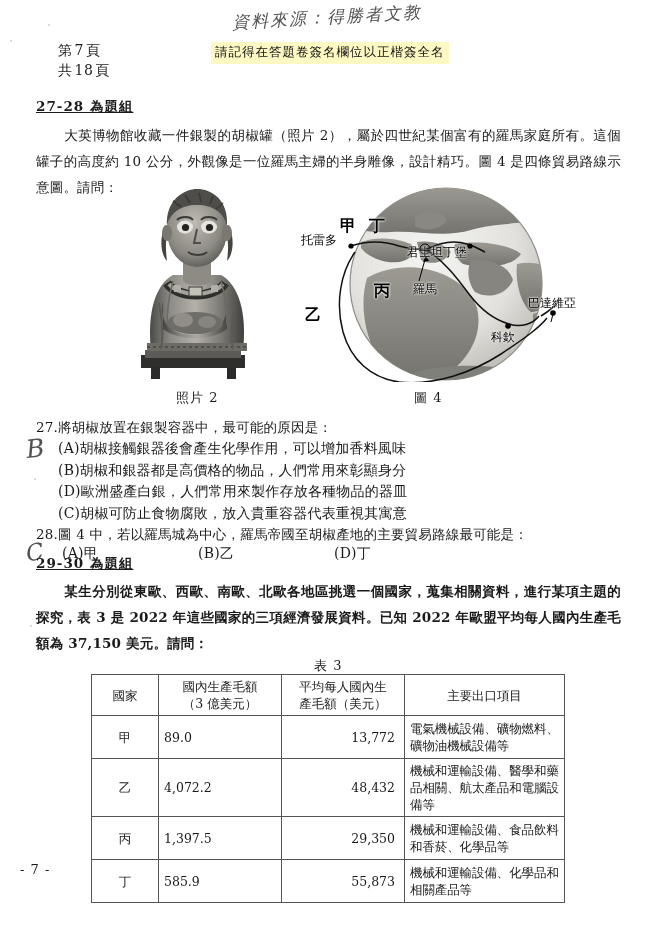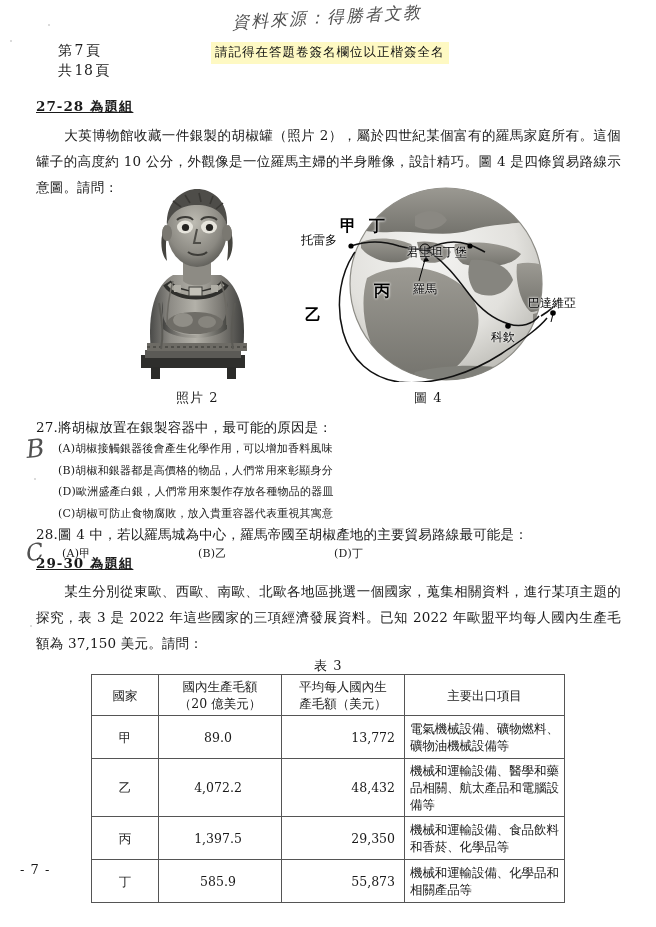--- a/index.html
+++ b/index.html
@@ -51,27 +51,27 @@
   #grp2930{left:36px;top:555px;}
 
   .para{
     position:absolute;
     font-size:13.5px;line-height:26px;
     letter-spacing:0.2px;
     text-align:justify;
     text-justify:inter-ideograph;
   }
   #para1{left:36px;top:122px;width:585px;text-indent:2.1em;}
-  #para2{left:36px;top:578px;width:585px;text-indent:2.1em;}
+  #para2{left:36px;top:578px;width:585px;text-indent:2.1em;font-weight:bold;}
 
   .q{position:absolute;font-size:13.5px;line-height:21px;letter-spacing:0.2px;white-space:nowrap;}
   #q27{left:36px;top:417px;}
   #q28{left:36px;top:524px;}
 
-  .opts{position:absolute;font-size:11px;line-height:21.5px;letter-spacing:0.2px;}
+  .opts{position:absolute;font-size:14px;line-height:21.5px;letter-spacing:0.2px;}
   #q27opts{left:58px;top:438px;}
   #q27opts div{white-space:nowrap;}
   #q28opts{left:62px;top:543px;width:545px;}
   #q28opts .row{display:flex;}
   #q28opts .row span{width:136px;white-space:nowrap;}
 
   
   .ans{
     position:absolute;
     font-family:"DejaVu Serif",serif;
@@ -103,21 +103,21 @@
     line-height:17px;
     padding-left:48px;
   }
   table.t3 th,table.t3 td{
     border:1px solid #555;
     padding:3px 5px;
     vertical-align:middle;
   }
   table.t3 th{font-weight:normal;text-align:center;line-height:17px;}
   .c-country{width:56px;text-align:center;}
-  .c-gdp{width:108px;text-align:center;padding-right:9px !important;}
+  .c-gdp{width:108px;text-align:left;padding-right:9px !important;}
   .c-pc{width:108px;text-align:right;padding-right:9px !important;}
   .c-exp{text-align:left;letter-spacing:-0.1px;}
   .r-body td{height:36px;}
 
   .footer{position:absolute;left:20px;top:862px;font-size:13px;letter-spacing:1px;}
 
   .speck{position:absolute;background:#cfcfcf;border-radius:50%;}
 </style>
 </head>
 <body>
@@ -326,21 +326,21 @@
   <div class="grp-title" id="grp2930">29-30 為題組</div>
   <div class="para" id="para2">某生分別從東歐、西歐、南歐、北歐各地區挑選一個國家，蒐集相關資料，進行某項主題的探究，表 3 是 2022 年這些國家的三項經濟發展資料。已知 2022 年歐盟平均每人國內生產毛額為 37,150 美元。請問：</div>
 
   <div class="tbl-title">表 3</div>
   <table class="t3">
     <thead>
       <tr>
         <th class="c-country">國家</th>
         <th class="c-gdp" style="text-align:center;padding-right:5px !important;">
           <div>國內生產毛額</div>
-          <div>（20 億美元）</div>
+          <div>（3 億美元）</div>
         </th>
         <th class="c-pc" style="text-align:center;padding-right:5px !important;">
           <div>平均每人國內生</div>
           <div>產毛額（美元）</div>
         </th>
         <th class="c-exp" style="text-align:center;">主要出口項目</th>
       </tr>
     </thead>
     <tbody>
       <tr class="r-body">

